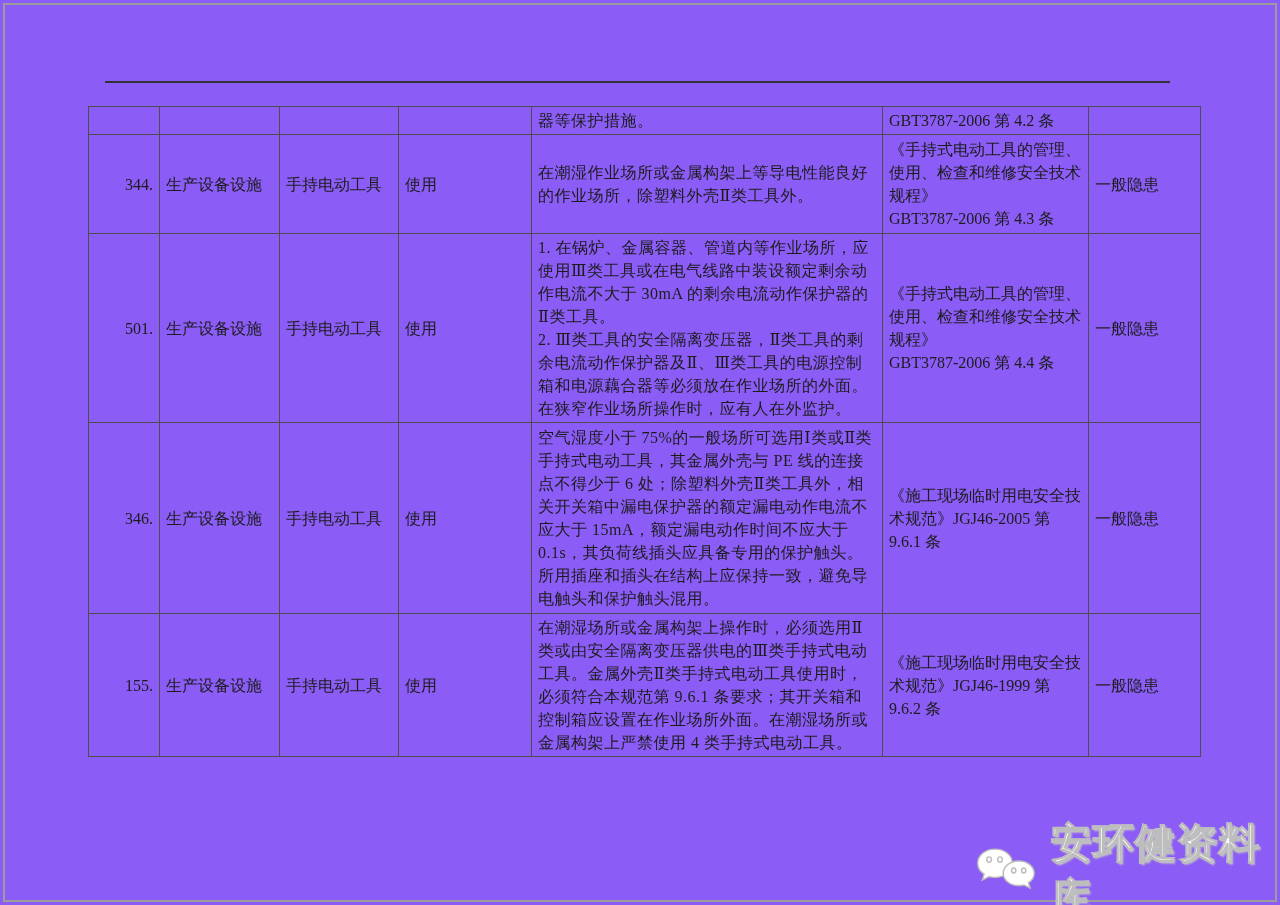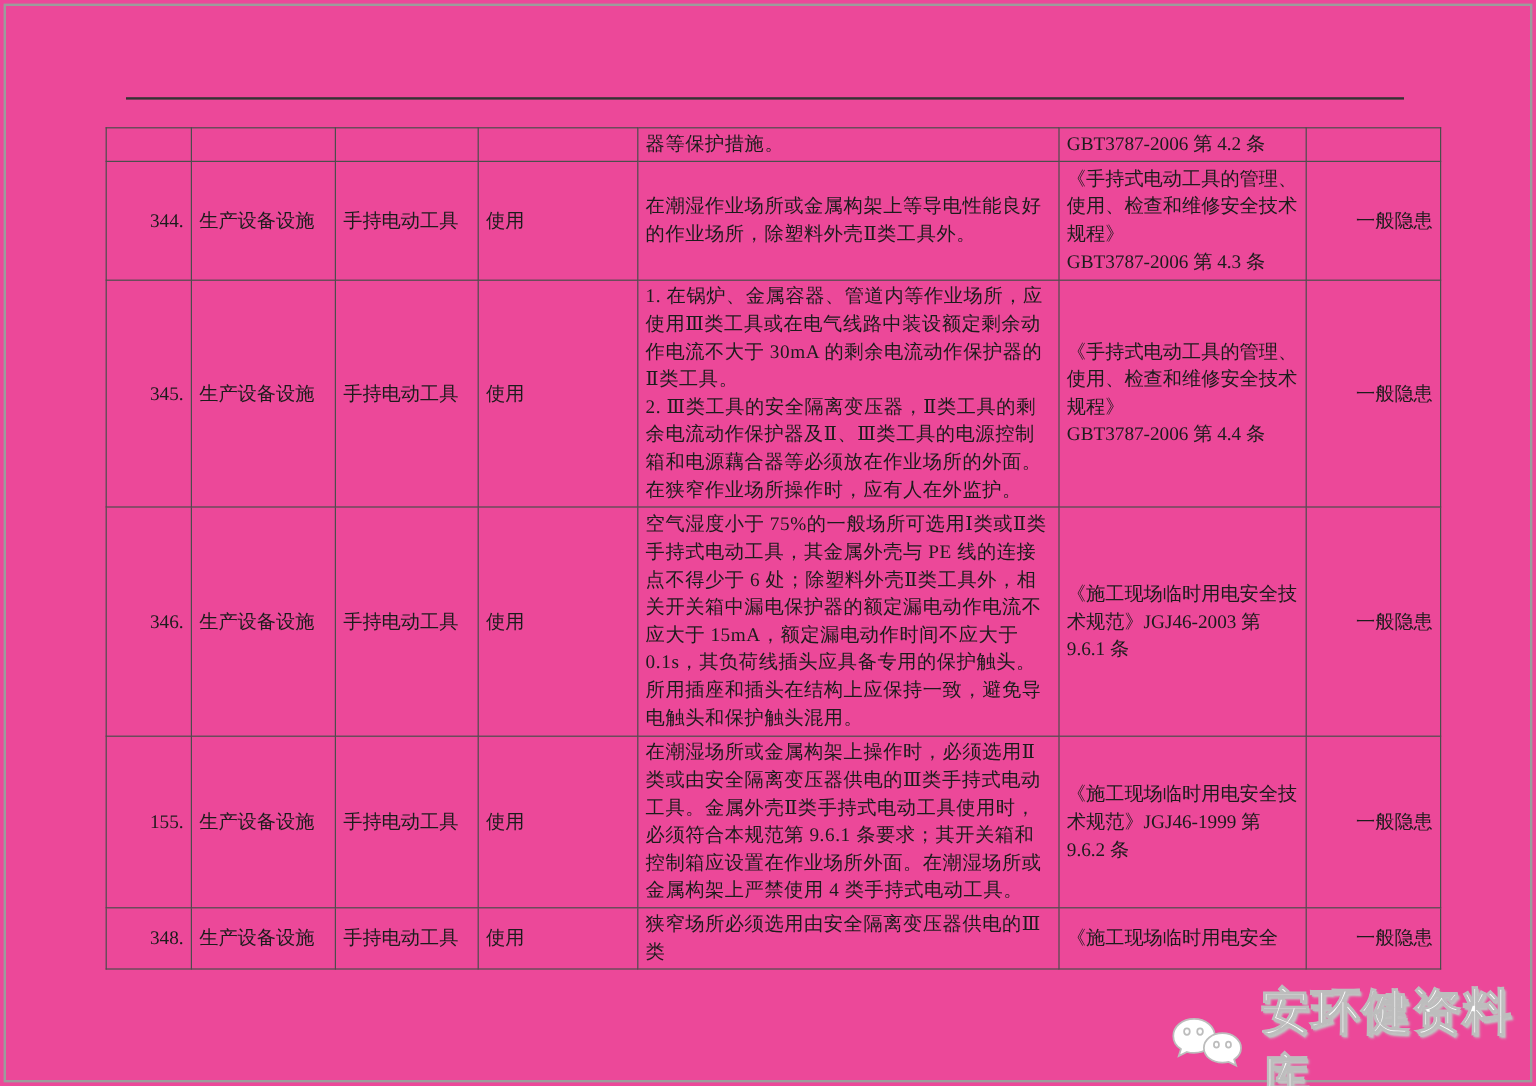--- a/index.html
+++ b/index.html
@@ -7,21 +7,21 @@
     padding: 0;
     width: 1280px;
     height: 905px;
     background: #ffffff;
     font-family: "Liberation Serif", "DejaVu Serif", serif;
   }
   .page {
     position: relative;
     width: 1280px;
     height: 905px;
-    background: #ec4899;
+    background: #8b5cf6;
     overflow: hidden;
   }
   .frame {
     position: absolute;
     left: 3px; top: 3px; right: 3px; bottom: 3px;
     border: 2px solid #9c9c9c;
     pointer-events: none;
   }
   .top-rule {
     position: absolute;
@@ -55,21 +55,21 @@
     padding: 3px 8px;
     white-space: pre-line;
     letter-spacing: 0.5px;
   }
   td.c-basis {
     text-align: left;
     padding: 3px 6px 3px 10px;
     white-space: pre-line;
     line-height: 24px;
   }
-  td.c-level { padding-left: 12px; text-align: right; }
+  td.c-level { padding-left: 12px; }
   tr.r0 { height: 27px; }
   tr.r1 { height: 99px; }
   tr.r2 { height: 188px; }
   tr.r3 { height: 191px; }
   tr.r4 { height: 137px; }
   tr.r5 { height: 27px; }
 
   .watermark {
     position: absolute;
     left: 975px;
@@ -122,55 +122,46 @@
         <td class="c-no">344.</td>
         <td class="c-cat">生产设备设施</td>
         <td class="c-tool">手持电动工具</td>
         <td class="c-act">使用</td>
         <td class="c-content">在潮湿作业场所或金属构架上等导电性能良好的作业场所，除塑料外壳Ⅱ类工具外。</td>
         <td class="c-basis">《手持式电动工具的管理、使用、检查和维修安全技术规程》
 GBT3787-2006 第 4.3 条</td>
         <td class="c-level">一般隐患</td>
       </tr>
       <tr class="r2">
-        <td class="c-no">345.</td>
+        <td class="c-no">501.</td>
         <td class="c-cat">生产设备设施</td>
         <td class="c-tool">手持电动工具</td>
         <td class="c-act">使用</td>
         <td class="c-content">1. 在锅炉、金属容器、管道内等作业场所，应使用Ⅲ类工具或在电气线路中装设额定剩余动作电流不大于 30mA 的剩余电流动作保护器的Ⅱ类工具。
 2. Ⅲ类工具的安全隔离变压器，Ⅱ类工具的剩余电流动作保护器及Ⅱ、Ⅲ类工具的电源控制箱和电源藕合器等必须放在作业场所的外面。在狭窄作业场所操作时，应有人在外监护。</td>
         <td class="c-basis">《手持式电动工具的管理、使用、检查和维修安全技术规程》
 GBT3787-2006 第 4.4 条</td>
         <td class="c-level">一般隐患</td>
       </tr>
       <tr class="r3">
         <td class="c-no">346.</td>
         <td class="c-cat">生产设备设施</td>
         <td class="c-tool">手持电动工具</td>
         <td class="c-act">使用</td>
         <td class="c-content">空气湿度小于 75%的一般场所可选用Ⅰ类或Ⅱ类手持式电动工具，其金属外壳与 PE 线的连接点不得少于 6 处；除塑料外壳Ⅱ类工具外，相关开关箱中漏电保护器的额定漏电动作电流不应大于 15mA，额定漏电动作时间不应大于 0.1s，其负荷线插头应具备专用的保护触头。所用插座和插头在结构上应保持一致，避免导电触头和保护触头混用。</td>
-        <td class="c-basis">《施工现场临时用电安全技术规范》JGJ46-2003 第 9.6.1 条</td>
+        <td class="c-basis">《施工现场临时用电安全技术规范》JGJ46-2005 第 9.6.1 条</td>
         <td class="c-level">一般隐患</td>
       </tr>
       <tr class="r4">
         <td class="c-no">155.</td>
         <td class="c-cat">生产设备设施</td>
         <td class="c-tool">手持电动工具</td>
         <td class="c-act">使用</td>
         <td class="c-content">在潮湿场所或金属构架上操作时，必须选用Ⅱ类或由安全隔离变压器供电的Ⅲ类手持式电动工具。金属外壳Ⅱ类手持式电动工具使用时，必须符合本规范第 9.6.1 条要求；其开关箱和控制箱应设置在作业场所外面。在潮湿场所或金属构架上严禁使用 4 类手持式电动工具。</td>
         <td class="c-basis">《施工现场临时用电安全技术规范》JGJ46-1999 第 9.6.2 条</td>
-        <td class="c-level">一般隐患</td>
-      </tr>
-      <tr class="r5">
-        <td class="c-no">348.</td>
-        <td class="c-cat">生产设备设施</td>
-        <td class="c-tool">手持电动工具</td>
-        <td class="c-act">使用</td>
-        <td class="c-content">狭窄场所必须选用由安全隔离变压器供电的Ⅲ类</td>
-        <td class="c-basis">《施工现场临时用电安全</td>
         <td class="c-level">一般隐患</td>
       </tr>
     </tbody>
   </table>
 
   <div class="watermark">
     <svg class="wm-icon" width="72" height="56" viewBox="0 0 72 56" xmlns="http://www.w3.org/2000/svg">
       <g fill="#ffffff" stroke="#bdbdbd" stroke-width="1.6">
         <path d="M22 4 C11 4 3 11 3 19.5 C3 24.5 5.8 28.8 10 31.5 L8 38 L15.5 34.2 C17.6 34.8 19.7 35 22 35 C33 35 41 28 41 19.5 C41 11 33 4 22 4 Z"></path>
         <path d="M48 17 C38.5 17 31 23 31 30.5 C31 38 38.5 44 48 44 C50 44 51.9 43.8 53.7 43.3 L60.5 46.7 L58.7 41 C62.4 38.6 65 34.8 65 30.5 C65 23 57.5 17 48 17 Z"></path>

